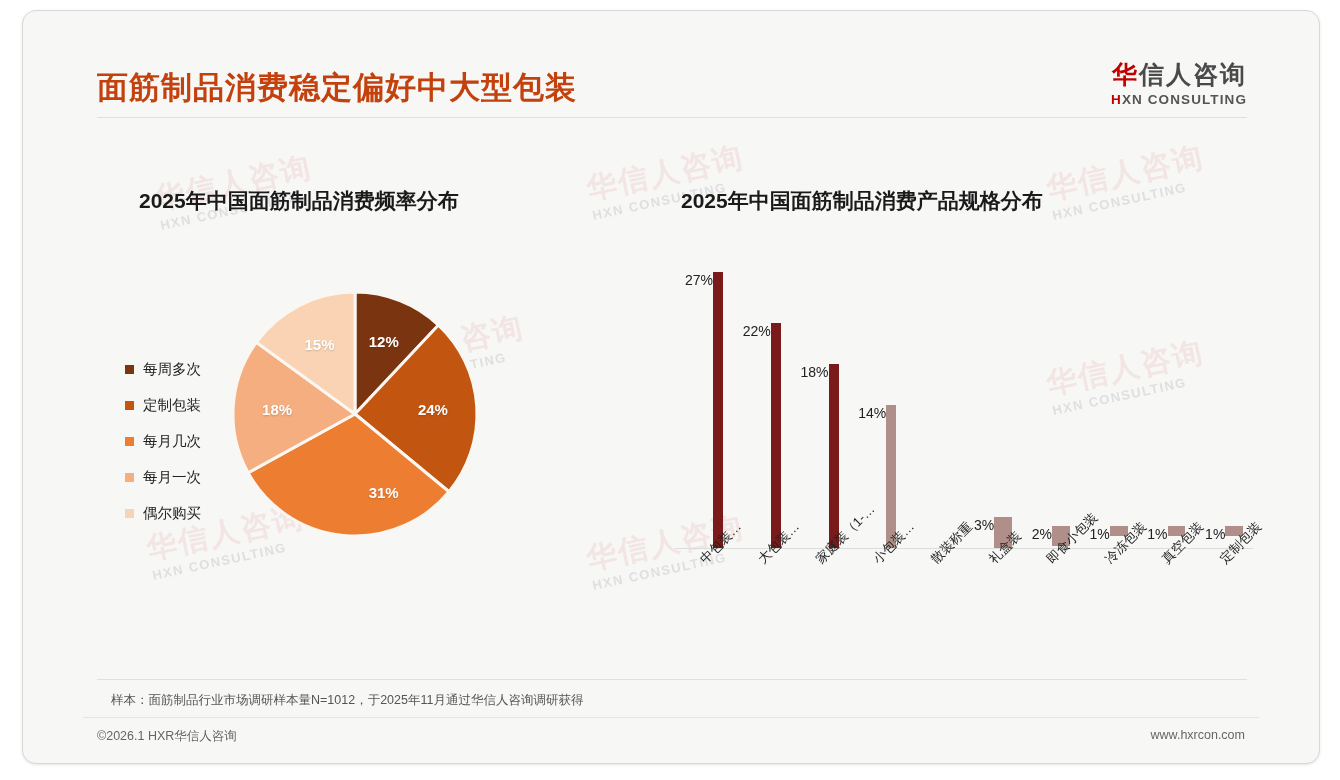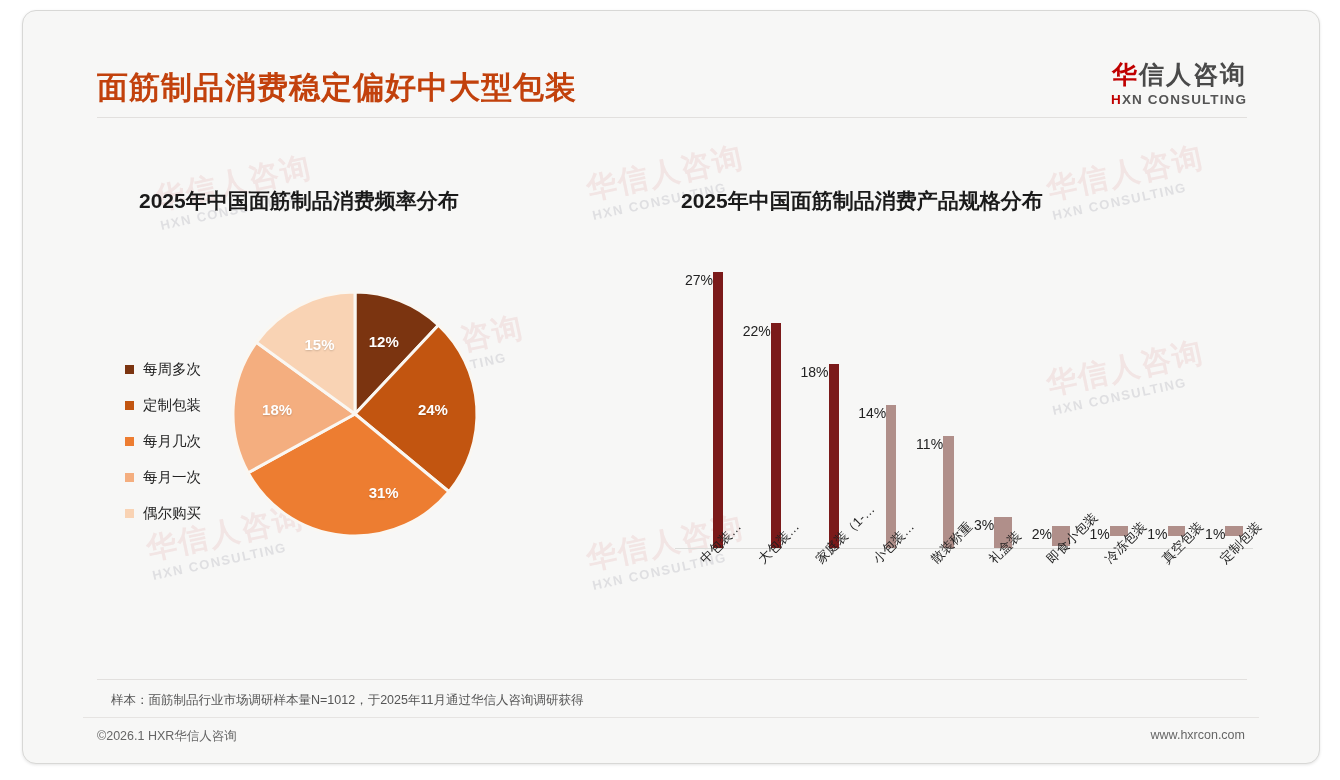--- a/index.html
+++ b/index.html
@@ -255,24 +255,20 @@
           <div class="bar-rect" style="height: 224.889px; background: rgb(123, 26, 26);"></div>
         </div>
         <div class="bar-col" style="left: 125.5px; width: 38px;">
           <div class="bar-value">18%</div>
           <div class="bar-rect" style="height: 184px; background: rgb(123, 26, 26);"></div>
         </div>
         <div class="bar-col" style="left: 183.3px; width: 38px;">
           <div class="bar-value">14%</div>
           <div class="bar-rect" style="height: 143.111px; background: rgb(176, 143, 138);"></div>
         </div>
-        <div class="bar-col" style="left: 241.1px; width: 38px;">
-          <div class="bar-value">11%</div>
-          <div class="bar-rect" style="height: 112.444px; background: rgb(176, 143, 138);"></div>
-        </div>
         <div class="bar-col" style="left: 298.9px; width: 38px;">
           <div class="bar-value">3%</div>
           <div class="bar-rect" style="height: 30.6667px; background: rgb(176, 143, 138);"></div>
         </div>
         <div class="bar-col" style="left: 356.7px; width: 38px;">
           <div class="bar-value">2%</div>
           <div class="bar-rect" style="height: 20.4444px; background: rgb(176, 143, 138);"></div>
         </div>
         <div class="bar-col" style="left: 414.5px; width: 38px;">
           <div class="bar-value">1%</div>

